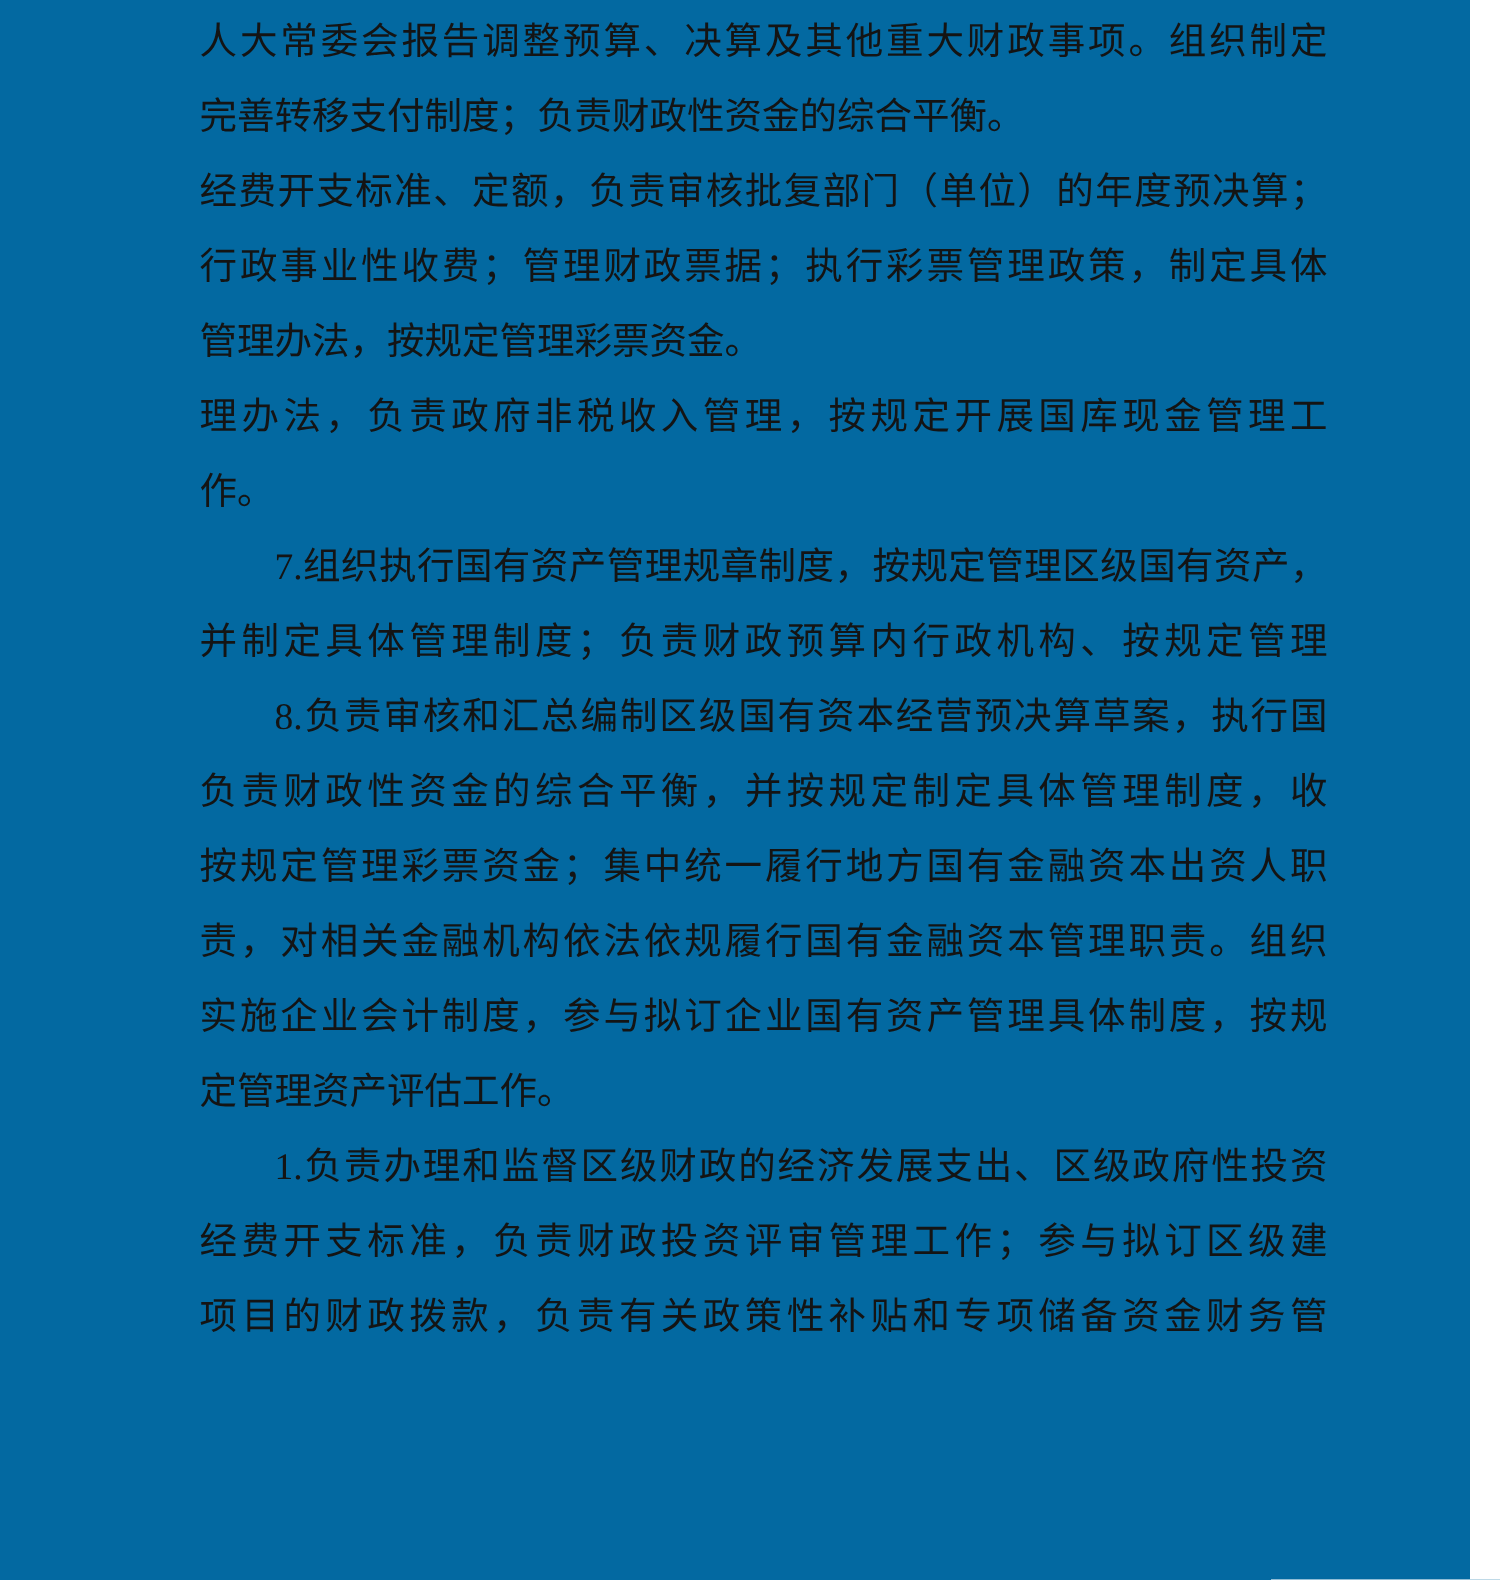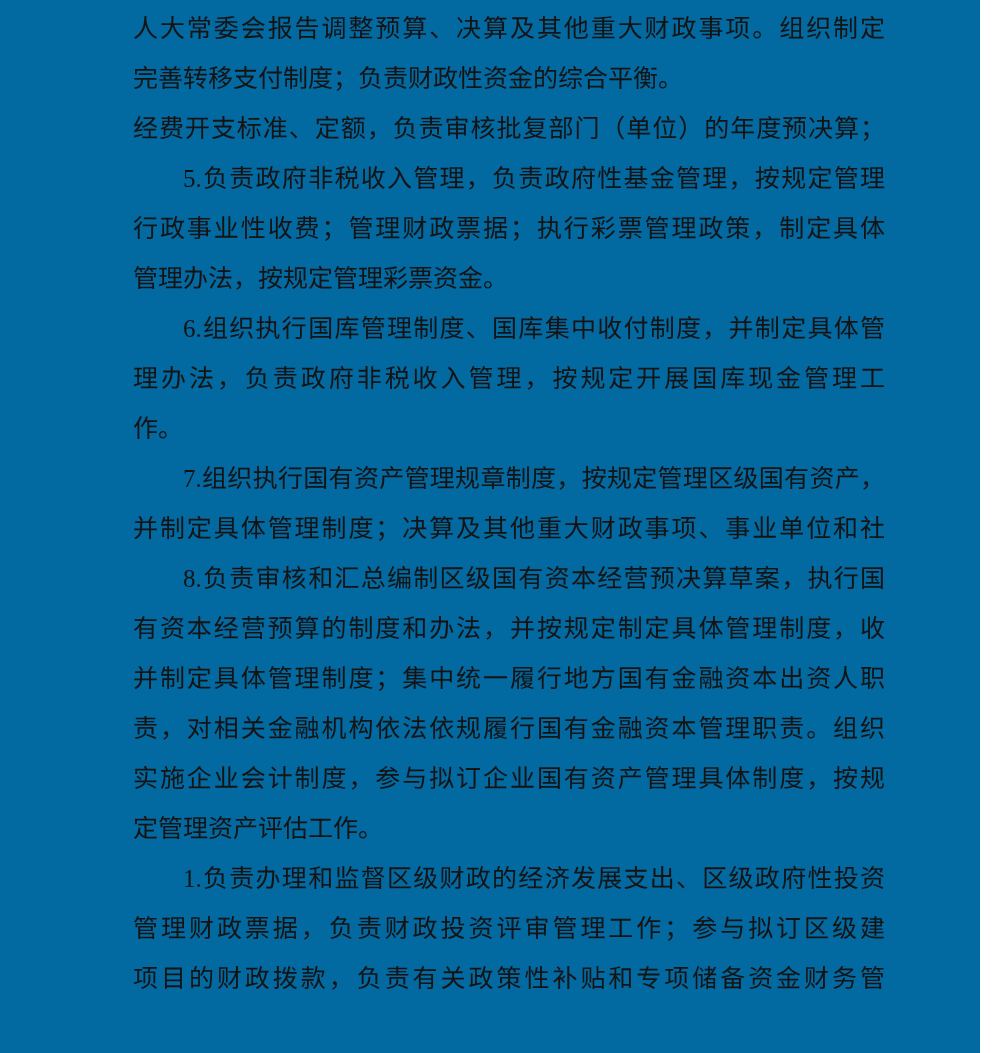--- a/index.html
+++ b/index.html
@@ -43,31 +43,29 @@
   }
 </style>
 </head>
 <body>
 
 <div class="page">
   <div class="text-block">
     <div class="line full">人大常委会报告调整预算、决算及其他重大财政事项。组织制定</div>
     <div class="line end">完善转移支付制度；负责财政性资金的综合平衡。</div>
     <div class="line full">经费开支标准、定额，负责审核批复部门（单位）的年度预决算；</div>
-    <div class="line full indent">5.负责政府非税收入管理，负责政府性基金管理，按规定管理</div>
     <div class="line full">行政事业性收费；管理财政票据；执行彩票管理政策，制定具体</div>
     <div class="line end">管理办法，按规定管理彩票资金。</div>
-    <div class="line full indent">6.组织执行国库管理制度、国库集中收付制度，并制定具体管</div>
     <div class="line full">理办法，负责政府非税收入管理，按规定开展国库现金管理工</div>
     <div class="line end">作。</div>
     <div class="line full indent">7.组织执行国有资产管理规章制度，按规定管理区级国有资产，</div>
-    <div class="line full">并制定具体管理制度；决算及其他重大财政事项、事业单位和社</div>
+    <div class="line full">并制定具体管理制度；负责财政预算内行政机构、按规定管理</div>
     <div class="line full indent">8.负责审核和汇总编制区级国有资本经营预决算草案，执行国</div>
-    <div class="line full">有资本经营预算的制度和办法，并按规定制定具体管理制度，收</div>
-    <div class="line full">并制定具体管理制度；集中统一履行地方国有金融资本出资人职</div>
+    <div class="line full">负责财政性资金的综合平衡，并按规定制定具体管理制度，收</div>
+    <div class="line full">按规定管理彩票资金；集中统一履行地方国有金融资本出资人职</div>
     <div class="line full">责，对相关金融机构依法依规履行国有金融资本管理职责。组织</div>
     <div class="line full">实施企业会计制度，参与拟订企业国有资产管理具体制度，按规</div>
     <div class="line end">定管理资产评估工作。</div>
     <div class="line full indent">1.负责办理和监督区级财政的经济发展支出、区级政府性投资</div>
-    <div class="line full">管理财政票据，负责财政投资评审管理工作；参与拟订区级建</div>
+    <div class="line full">经费开支标准，负责财政投资评审管理工作；参与拟订区级建</div>
     <div class="line full">项目的财政拨款，负责有关政策性补贴和专项储备资金财务管</div>
   </div>
 </div>
 
 </body></html>

